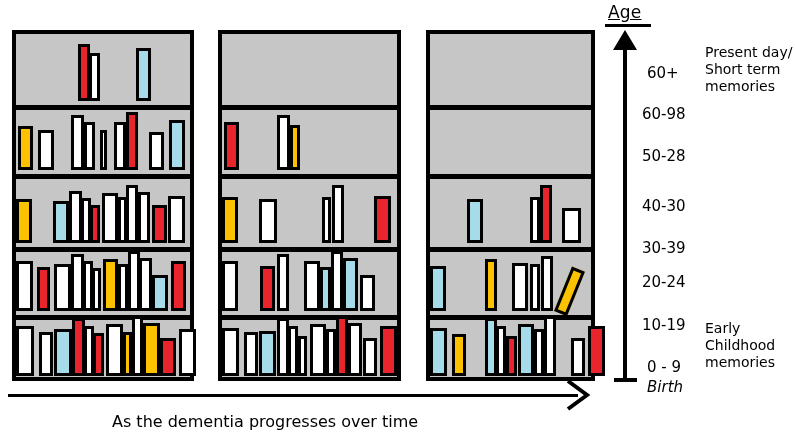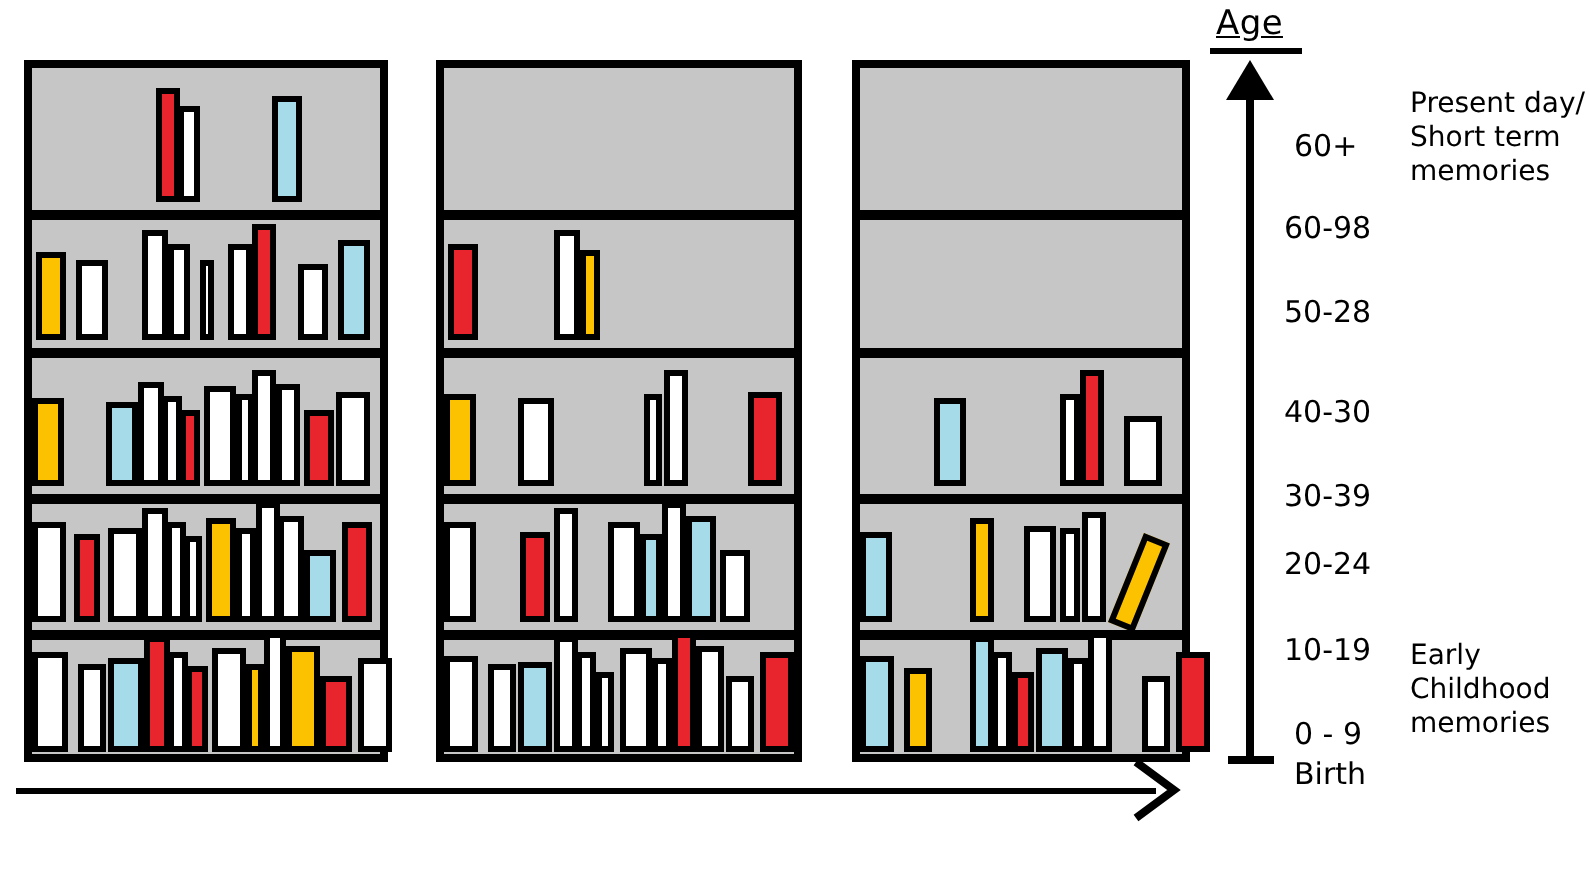--- a/index.html
+++ b/index.html
@@ -217,30 +217,31 @@
     <div class="axis-foot" style="left:14px;top:378px;width:23px;"></div>
     <div id="ticks">
         <div class="tick-label" style="top: 64px; left: 47px;">60+</div>
         <div class="tick-label" style="top: 105px; left: 42px;">60-98</div>
         <div class="tick-label" style="top: 147px; left: 42px;">50-28</div>
         <div class="tick-label" style="top: 197px; left: 42px;">40-30</div>
         <div class="tick-label" style="top: 239px; left: 42px;">30-39</div>
         <div class="tick-label" style="top: 273px; left: 42px;">20-24</div>
         <div class="tick-label" style="top: 316px; left: 42px;">10-19</div>
         <div class="tick-label" style="top: 358px; left: 47px;">0 - 9</div>
-        <div class="tick-label" style="top: 378px; left: 47px;">Birth</div>
+        <div class="tick-label" style="top: 378px; left: 47px; font-style: italic;">Birth</div>
       </div>
     <div id="notes">
         <div class="side-note" style="top: 44px; left: 105px;">Present day/
 Short term
 memories</div>
         <div class="side-note" style="top: 320px; left: 105px;">Early
 Childhood
 memories</div>
       </div>
   </div>
 
   <div class="time-line" style="left:8px;top:394px;width:570px;"></div>
   <svg class="chev" style="left:565px;top:378px;" width="26" height="34" viewBox="0 0 26 34">
     <polyline points="3,3 22,17 3,31" fill="none" stroke="#000" stroke-width="4"></polyline>
   </svg>
+  <div class="time-caption" style="left:112px;top:412px;">As the dementia progresses over time</div>
 
 </div>
 
 </body></html>

